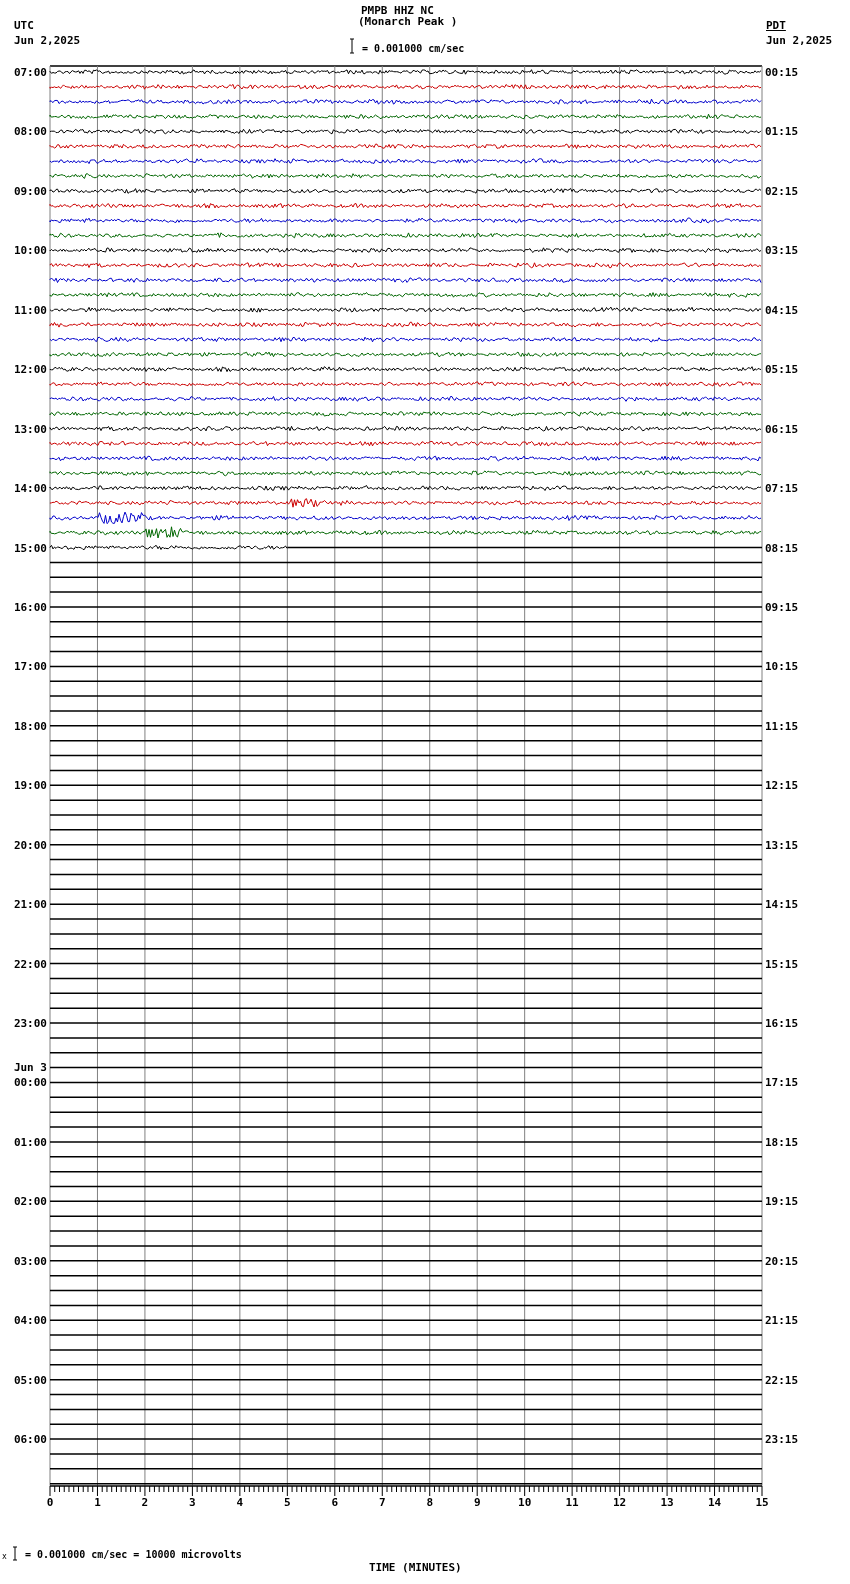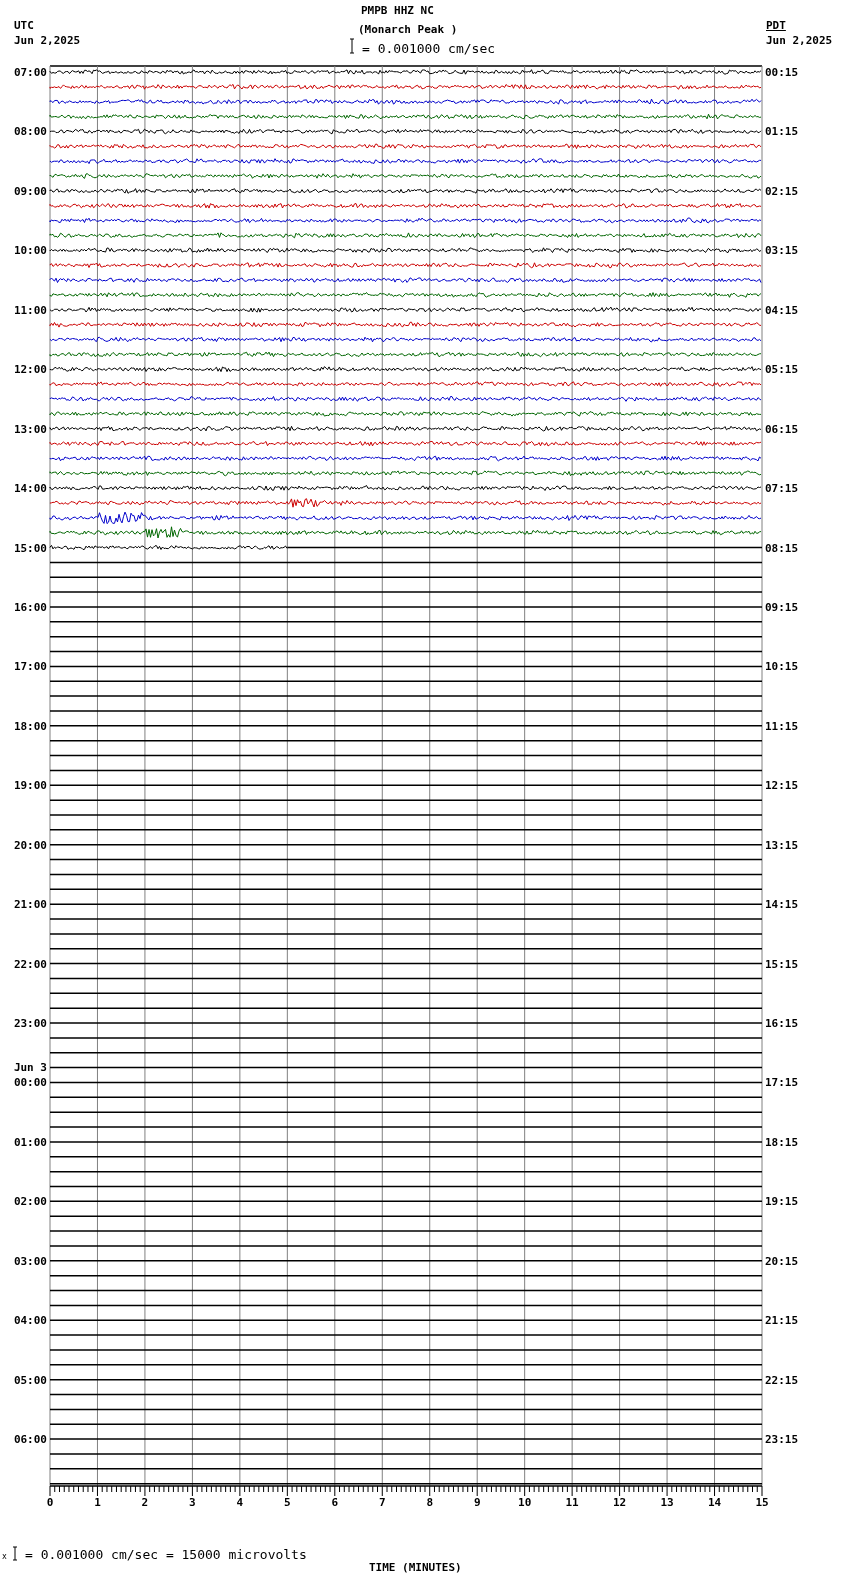--- a/index.html
+++ b/index.html
@@ -1,31 +1,31 @@
 <!DOCTYPE html>
 <html><head>
 <meta charset="utf-8">
 <style>
   html,body{margin:0;padding:0;background:#fff;}
   body{width:850px;height:1584px;position:relative;overflow:hidden;font-family:"DejaVu Sans Mono","Liberation Mono",monospace;color:#000;}
   .txt{position:absolute;font-size:11px;font-weight:bold;line-height:12px;white-space:nowrap;}
-  .small{font-weight:normal;font-size:13px;}
+  .small{font-weight:bold;font-size:10px;}
   #plot{position:absolute;left:0;top:0;}
 </style>
 </head>
 <body>
 
 <div class="txt" style="left:361px;top:5px;">PMPB HHZ NC</div>
-<div class="txt" style="left:358px;top:24px;">(Monarch Peak )</div>
+<div class="txt" style="left:358px;top:16px;">(Monarch Peak )</div>
 <div class="txt" style="left:14px;top:20px;">UTC</div>
 <div class="txt" style="left:14px;top:35px;">Jun 2,2025</div>
 <div class="txt" style="left:766px;top:20px;text-decoration:underline;">PDT</div>
 <div class="txt" style="left:766px;top:35px;">Jun 2,2025</div>
 <div class="txt small" style="left:362px;top:43px;">= 0.001000 cm/sec</div>
-<div class="txt small" style="left:25px;top:1549px;">= 0.001000 cm/sec =   15000 microvolts</div>
+<div class="txt small" style="left:25px;top:1549px;">= 0.001000 cm/sec =   10000 microvolts</div>
 <div class="txt" style="left:369px;top:1562px;">TIME (MINUTES)</div>
 
 <svg id="plot" width="850" height="1584" xmlns="http://www.w3.org/2000/svg">
     <line x1="50" y1="66" x2="762" y2="66" stroke="#000" stroke-width="1.5"></line>
     <line x1="50" y1="66" x2="50" y2="1485.7" stroke="#808080" stroke-width="1"></line>
     <line x1="97.46666666666667" y1="66" x2="97.46666666666667" y2="1485.7" stroke="#808080" stroke-width="1"></line>
     <line x1="144.93333333333334" y1="66" x2="144.93333333333334" y2="1485.7" stroke="#808080" stroke-width="1"></line>
     <line x1="192.4" y1="66" x2="192.4" y2="1485.7" stroke="#808080" stroke-width="1"></line>
     <line x1="239.86666666666667" y1="66" x2="239.86666666666667" y2="1485.7" stroke="#808080" stroke-width="1"></line>
     <line x1="287.33333333333337" y1="66" x2="287.33333333333337" y2="1485.7" stroke="#808080" stroke-width="1"></line>

